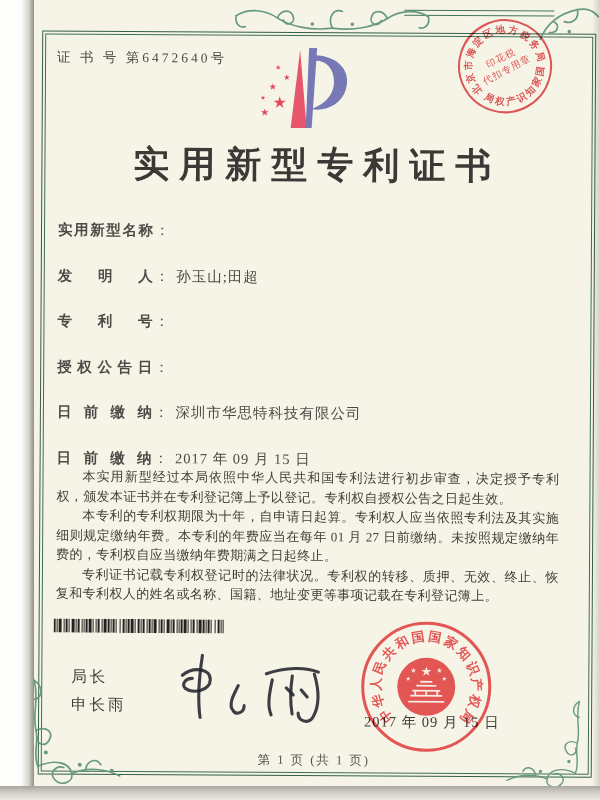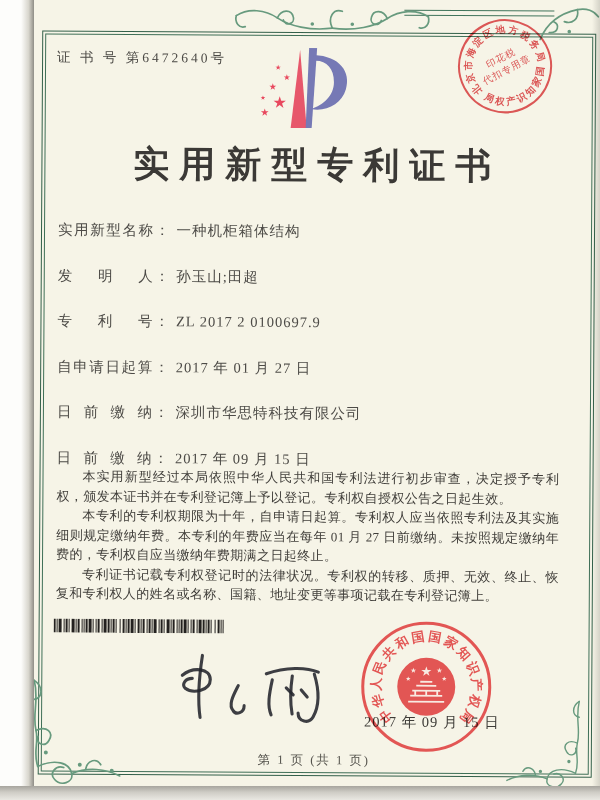--- a/index.html
+++ b/index.html
@@ -38,21 +38,21 @@
     transform:rotate(-28deg);mix-blend-mode:multiply;opacity:.92;color:#d84848;}
   .tax-ring{position:absolute;inset:2px;border:2.5px solid #d84848;border-radius:50%;}
   .tax-center{position:absolute;left:0;top:34px;width:98px;text-align:center;line-height:13px;
     font-size:9.5px;letter-spacing:1px;color:#d84848;}
 
   .title{position:absolute;left:40px;top:141px;width:552px;text-align:center;
     font-size:36px;font-weight:600;letter-spacing:10px;color:#3b3936;}
 
   .fields{position:absolute;left:57px;top:209px;width:500px;font-size:14.5px;color:#4d4b47;}
   .field-row{height:45.5px;display:flex;align-items:center;letter-spacing:1px;}
-  .field-label{display:inline-block;width:96px;text-align:justify;text-align-last:justify;}
+  .field-label{display:inline-block;width:96px;text-align:justify;text-align-last:justify;font-weight:bold;}
   .field-colon{margin:0 6px 0 1px;}
 
   .paras{position:absolute;left:57px;top:468px;width:503px;font-size:13px;line-height:19.5px;
     text-align:justify;color:#403e3a;letter-spacing:.4px;}
   .paras p{margin:0;text-indent:2em;}
 
   .barcode{position:absolute;left:55px;top:620px;width:170px;height:14px;overflow:hidden;white-space:nowrap;font-size:0;}
   .barcode i{display:inline-block;height:100%;background:#23211f;}
 
   .director{position:absolute;left:73px;top:664px;font-size:15.5px;line-height:28px;
@@ -179,36 +179,33 @@
       <div>代扣专用章</div>
     </div>
   </div>
 
   <div class="title">实用新型专利证书</div>
 
   <div class="fields">
     <div class="field-row">
       <span class="field-label">实用新型名称</span>
         <span class="field-colon">：</span>
-        <span>一种机柜箱体结构</span>
     </div>
     <div class="field-row">
       <span class="field-label">发明人</span>
         <span class="field-colon">：</span>
         <span>孙玉山;田超</span>
     </div>
     <div class="field-row">
       <span class="field-label">专利号</span>
         <span class="field-colon">：</span>
-        <span>ZL 2017 2 0100697.9</span>
-    </div>
-    <div class="field-row">
-      <span class="field-label">自申请日起算</span>
-        <span class="field-colon">：</span>
-        <span>2017 年 01 月 27 日</span>
+    </div>
+    <div class="field-row">
+      <span class="field-label">授权公告日</span>
+        <span class="field-colon">：</span>
     </div>
     <div class="field-row">
       <span class="field-label">日前缴纳</span>
         <span class="field-colon">：</span>
         <span>深圳市华思特科技有限公司</span>
     </div>
     <div class="field-row">
       <span class="field-label">日前缴纳</span>
         <span class="field-colon">：</span>
         <span>2017 年 09 月 15 日</span>
@@ -216,20 +213,24 @@
   </div>
 
   <div class="paras">
     <p>本实用新型经过本局依照中华人民共和国专利法进行初步审查，决定授予专利权，颁发本证书并在专利登记簿上予以登记。专利权自授权公告之日起生效。</p>
     <p>本专利的专利权期限为十年，自申请日起算。专利权人应当依照专利法及其实施细则规定缴纳年费。本专利的年费应当在每年 01 月 27 日前缴纳。未按照规定缴纳年费的，专利权自应当缴纳年费期满之日起终止。</p>
     <p>专利证书记载专利权登记时的法律状况。专利权的转移、质押、无效、终止、恢复和专利权人的姓名或名称、国籍、地址变更等事项记载在专利登记簿上。</p>
   </div>
 
   <div class="barcode"><i style="width: 2px; margin-right: 1px;"></i><i style="width: 1px; margin-right: 1px;"></i><i style="width: 3px; margin-right: 2px;"></i><i style="width: 1px; margin-right: 1px;"></i><i style="width: 2px; margin-right: 1px;"></i><i style="width: 1px; margin-right: 2px;"></i><i style="width: 3px; margin-right: 1px;"></i><i style="width: 1px; margin-right: 1px;"></i><i style="width: 2px; margin-right: 2px;"></i><i style="width: 1px; margin-right: 1px;"></i><i style="width: 1px; margin-right: 1px;"></i><i style="width: 2px; margin-right: 1px;"></i><i style="width: 3px; margin-right: 1px;"></i><i style="width: 1px; margin-right: 2px;"></i><i style="width: 1px; margin-right: 1px;"></i><i style="width: 2px; margin-right: 2px;"></i><i style="width: 1px; margin-right: 1px;"></i><i style="width: 3px; margin-right: 1px;"></i><i style="width: 2px; margin-right: 1px;"></i><i style="width: 1px; margin-right: 1px;"></i><i style="width: 2px; margin-right: 1px;"></i><i style="width: 1px; margin-right: 3px;"></i><i style="width: 1px; margin-right: 2px;"></i><i style="width: 2px; margin-right: 1px;"></i><i style="width: 1px; margin-right: 1px;"></i><i style="width: 2px; margin-right: 1px;"></i><i style="width: 3px; margin-right: 1px;"></i><i style="width: 1px; margin-right: 2px;"></i><i style="width: 2px; margin-right: 1px;"></i><i style="width: 1px; margin-right: 1px;"></i><i style="width: 2px; margin-right: 2px;"></i><i style="width: 1px; margin-right: 1px;"></i><i style="width: 2px; margin-right: 1px;"></i><i style="width: 1px; margin-right: 1px;"></i><i style="width: 3px; margin-right: 2px;"></i><i style="width: 1px; margin-right: 1px;"></i><i style="width: 2px; margin-right: 1px;"></i><i style="width: 1px; margin-right: 2px;"></i><i style="width: 3px; margin-right: 1px;"></i><i style="width: 1px; margin-right: 1px;"></i><i style="width: 2px; margin-right: 2px;"></i><i style="width: 1px; margin-right: 1px;"></i><i style="width: 1px; margin-right: 1px;"></i><i style="width: 2px; margin-right: 1px;"></i><i style="width: 3px; margin-right: 1px;"></i><i style="width: 1px; margin-right: 2px;"></i><i style="width: 1px; margin-right: 1px;"></i><i style="width: 2px; margin-right: 2px;"></i><i style="width: 1px; margin-right: 1px;"></i><i style="width: 3px; margin-right: 1px;"></i><i style="width: 2px; margin-right: 1px;"></i><i style="width: 1px; margin-right: 1px;"></i><i style="width: 2px; margin-right: 1px;"></i><i style="width: 1px; margin-right: 3px;"></i><i style="width: 1px; margin-right: 2px;"></i><i style="width: 2px; margin-right: 1px;"></i><i style="width: 1px; margin-right: 1px;"></i><i style="width: 2px; margin-right: 1px;"></i></div>
 
+  <div class="director">
+    <div>局长</div>
+    <div>申长雨</div>
+  </div>
 
   <div class="signature">
     <svg viewBox="0 0 172 78" width="172" height="78">
       <path d="M36,8 C33,28 31,50 34,70"></path>
       <path d="M16,28 C27,19 44,21 44,32 C44,43 27,47 19,41 C15,37 19,31 26,31"></path>
       <path d="M72,38 C67,48 62,57 67,63 C70,68 78,65 78,58"></path>
       <path d="M100,26 C119,19 140,19 152,24"></path>
       <path d="M106,32 C103,46 101,58 105,67"></path>
       <path d="M148,26 C153,42 153,58 147,69 C143,76 132,74 132,65"></path>
       <path d="M120,40 l7,7"></path>

